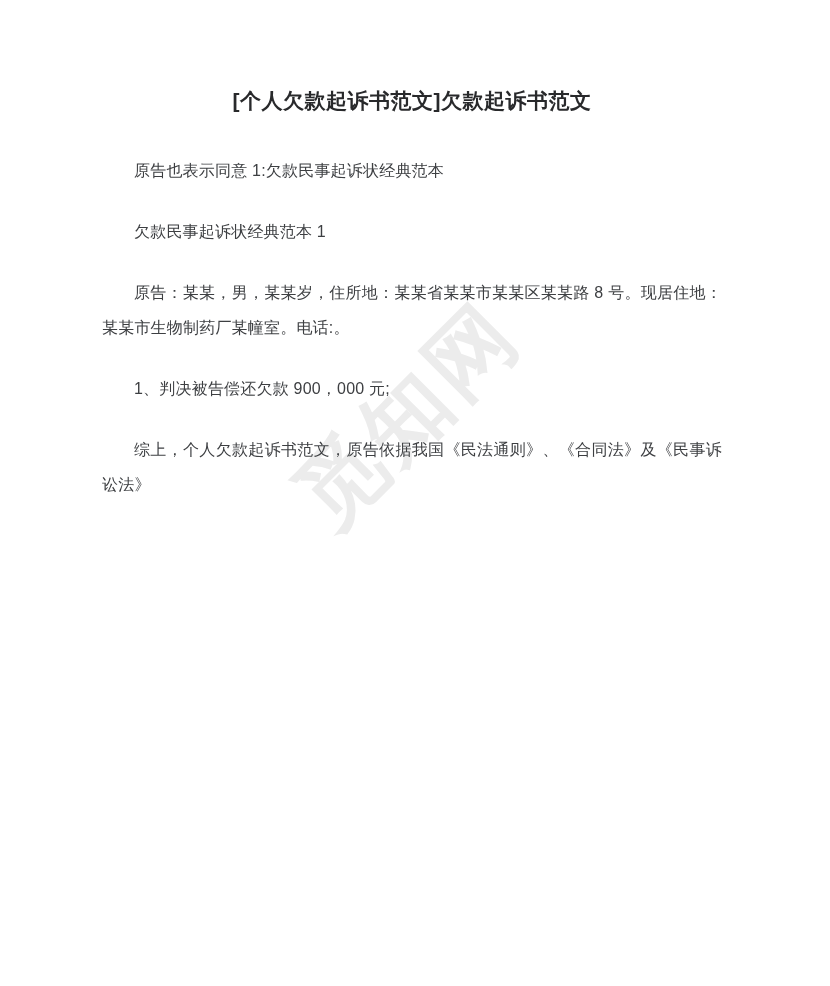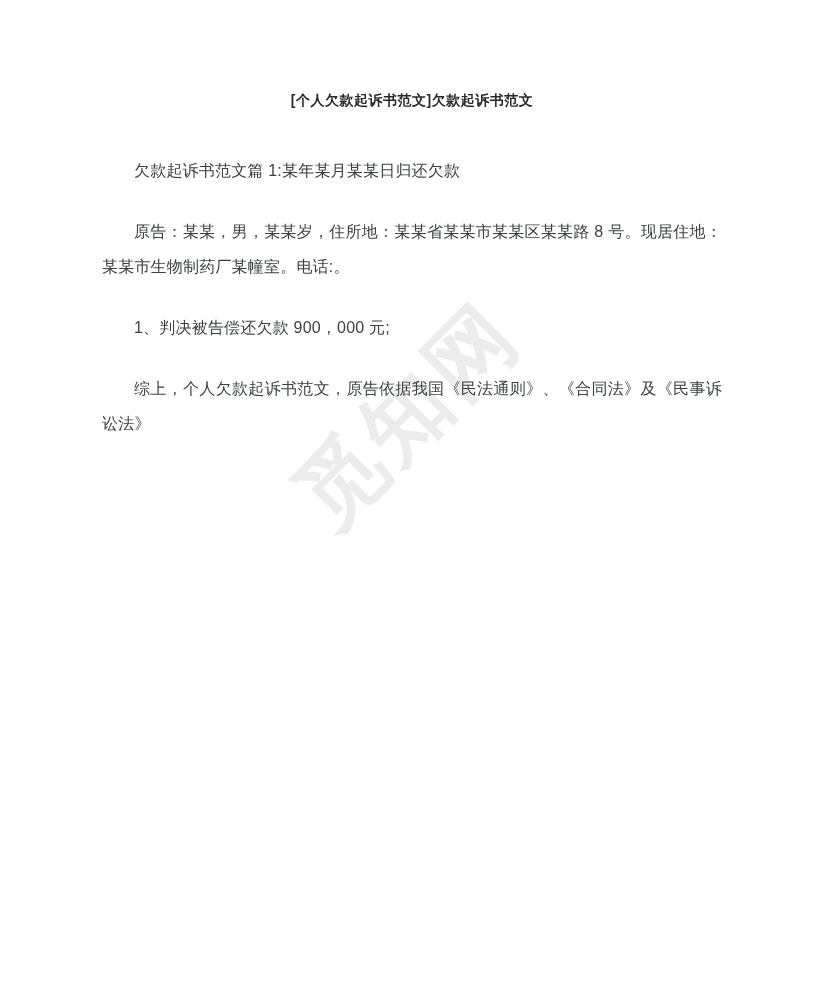--- a/index.html
+++ b/index.html
@@ -34,21 +34,21 @@
     white-space: nowrap;
     color: #ececec;
     z-index: 0;
     pointer-events: none;
     user-select: none;
   }
   .title {
     position: relative;
     z-index: 1;
     margin: 0;
-    font-size: 14px;
+    font-size: 21px;
     line-height: 31px;
     font-weight: bold;
     text-align: center;
     color: #28292b;
     letter-spacing: 0.5px;
   }
   .content {
     position: relative;
     z-index: 1;
     margin-top: 37px;
@@ -70,19 +70,20 @@
 
 <div class="page">
 
   <div class="watermark" style="color: rgb(236, 236, 236);">
     <span>觅知网</span>
   </div>
 
   <h1 class="title" style="color: rgb(40, 41, 43);">[个人欠款起诉书范文]欠款起诉书范文</h1>
 
   <div class="content">
-    <p>欠款起诉书范文篇 1:某年某月某某日归还欠款</p>
+    <p>原告也表示同意 1:欠款民事起诉状经典范本</p>
+    <p>欠款民事起诉状经典范本 1</p>
     <p>原告：某某，男，某某岁，住所地：某某省某某市某某区某某路 8 号。现居住地：某某市生物制药厂某幢室。电话:。</p>
     <p>1、判决被告偿还欠款 900，000 元;</p>
     <p>综上，个人欠款起诉书范文，原告依据我国《民法通则》、《合同法》及《民事诉讼法》</p>
   </div>
 
 </div>
 
 </body></html>

